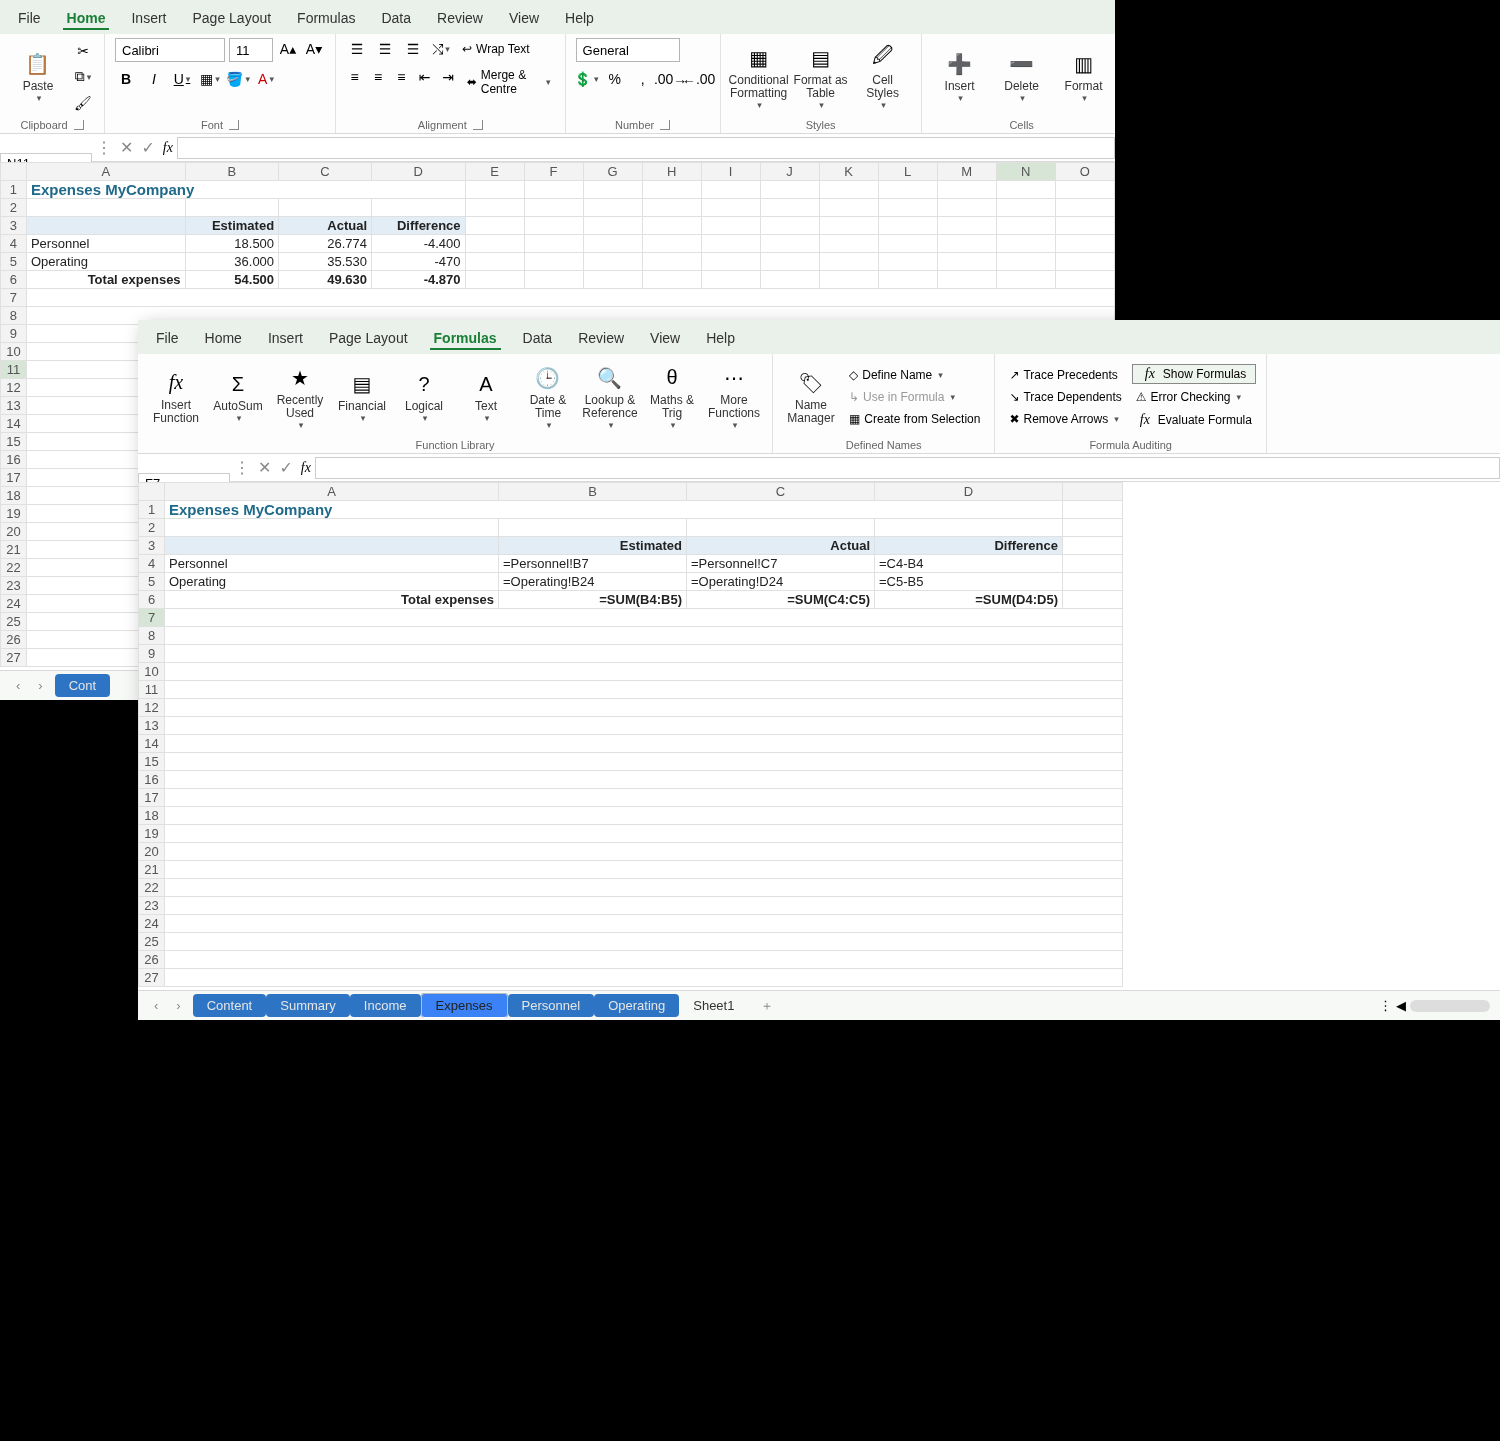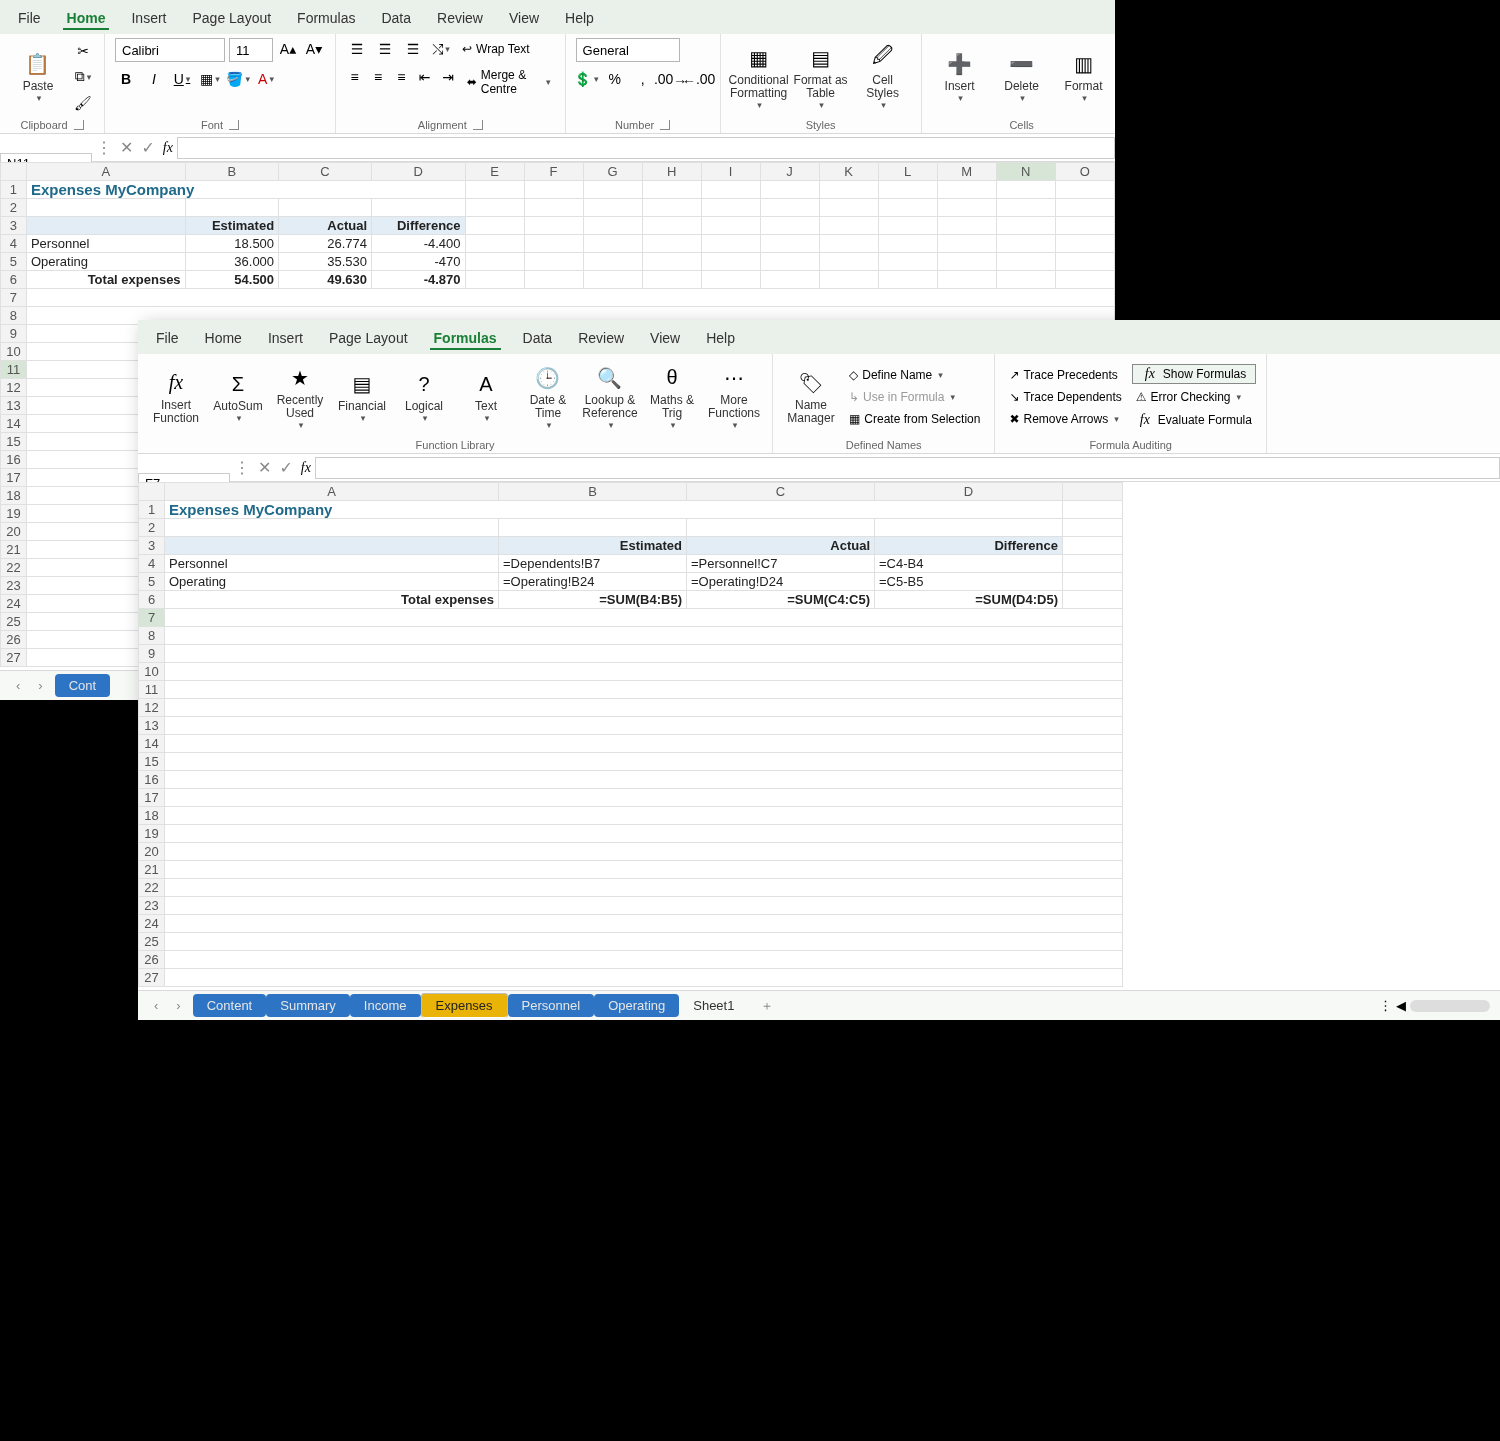--- a/index.html
+++ b/index.html
@@ -45,21 +45,21 @@
   .total-row td { font-weight:700; border-top:1px solid #555;text-align:right;}
   .num { text-align:right; }
   .selcol { background:#d7e5d7 !important; }
   .selrow { background:#d7e5d7 !important; }
 
   
   .tabbar { position:absolute; bottom:0; left:0; right:0; height:30px; background:#f7f9f7; border-top:1px solid #d9d9d9; display:flex; align-items:center; padding:0 10px; gap:6px; font-size:13px;}
   .tabbar .nav { color:#888; padding:0 6px; cursor:pointer; }
   .tab { padding:4px 14px; border-radius:4px; cursor:pointer; }
   .tab.blue { background:#2d74c4; color:#e5e5e5; }
-  .tab.active { background:#eab308; border:1px solid #bcbcbc; border-bottom-color:#fff; color:#222; }
+  .tab.active { background:#3b82f6; border:1px solid #bcbcbc; border-bottom-color:#fff; color:#222; }
   .tab.plain { color:#333; }
   .scroll-h { margin-left:auto; display:flex; align-items:center; gap:4px; }
   .scroll-h .sb { width:80px; height:12px; background:#ddd; border-radius:6px; }
 
   
   .btn-outline { border:1px solid #888; padding:1px 8px; display:flex; align-items:center; gap:4px; font-size:12px; cursor:pointer;}
   .grey { color:#999; }
 </style>
 </head>
 <body>
@@ -636,21 +636,21 @@
             <th class="row-hdr" style="background:#f3f3f3;">3</th>
             <td style="text-align:left"></td>
             <td>Estimated</td>
             <td>Actual</td>
             <td>Difference</td>
             <td style="background:#fff"></td>
           </tr>
       <tr>
             <th class="row-hdr">4</th>
             <td>Personnel</td>
-            <td>=Dependents!B7</td>
+            <td>=Personnel!B7</td>
             <td>=Personnel!C7</td>
             <td>=C4-B4</td>
             <td></td>
           </tr>
       <tr>
             <th class="row-hdr">5</th>
             <td>Operating</td>
             <td>=Operating!B24</td>
             <td>=Operating!D24</td>
             <td>=C5-B5</td>

